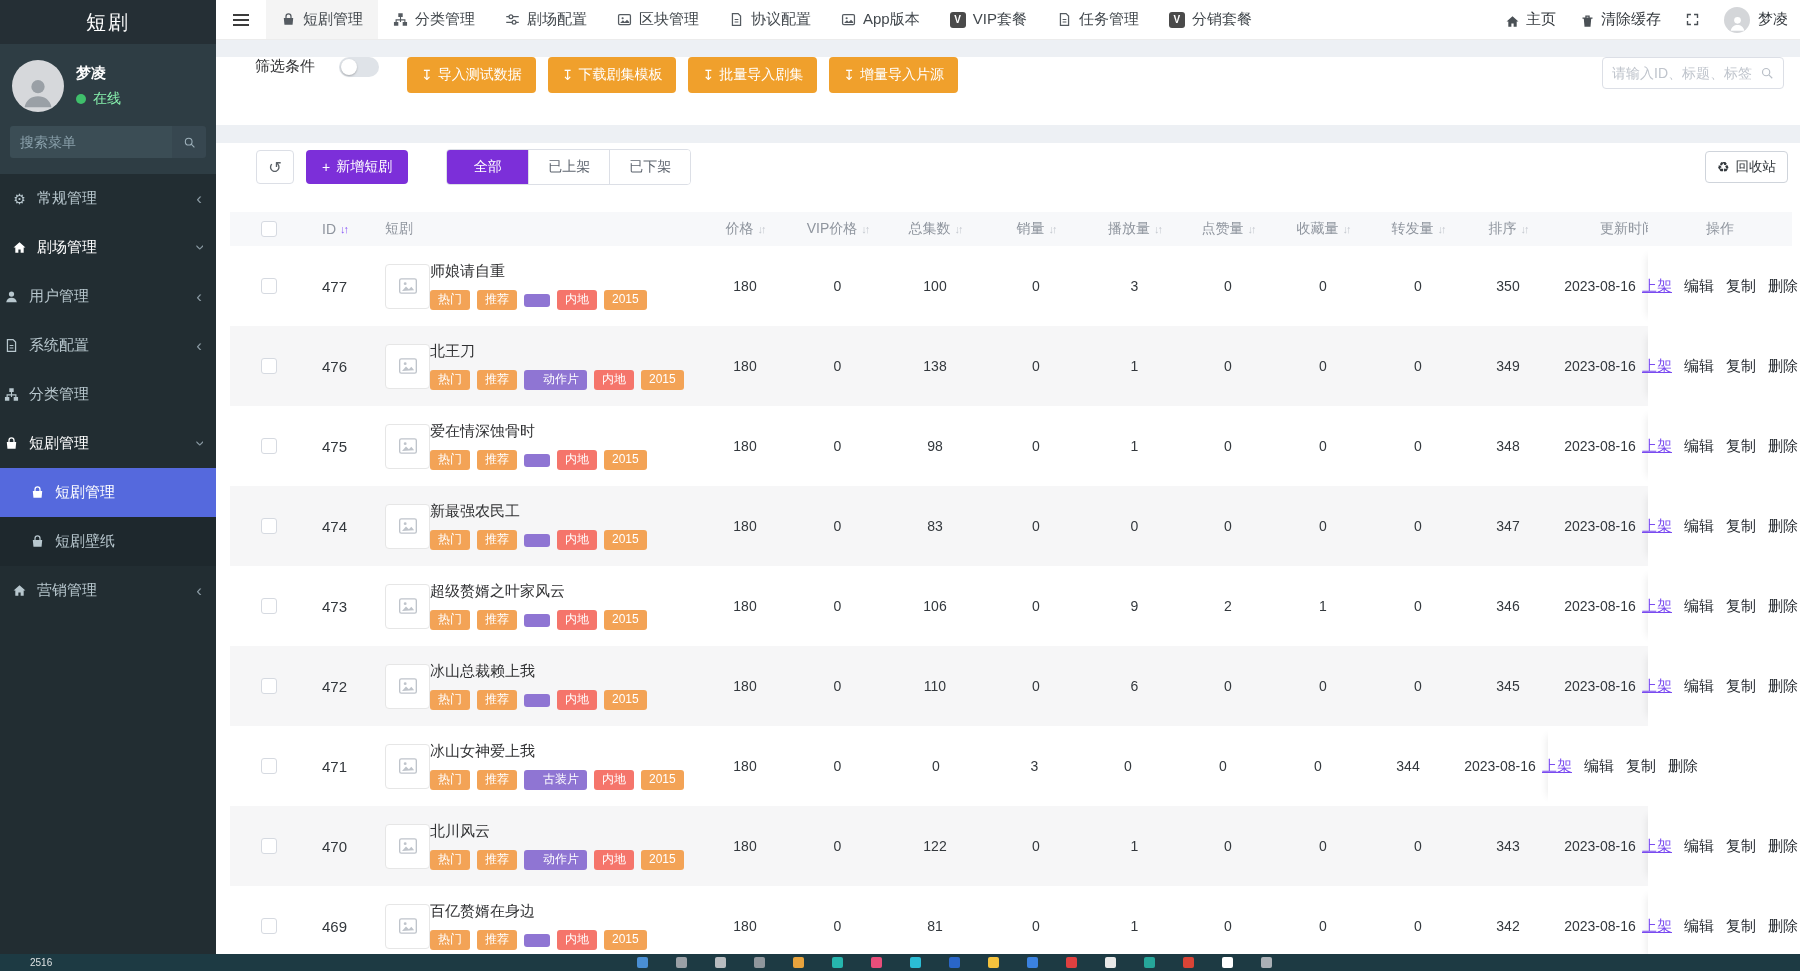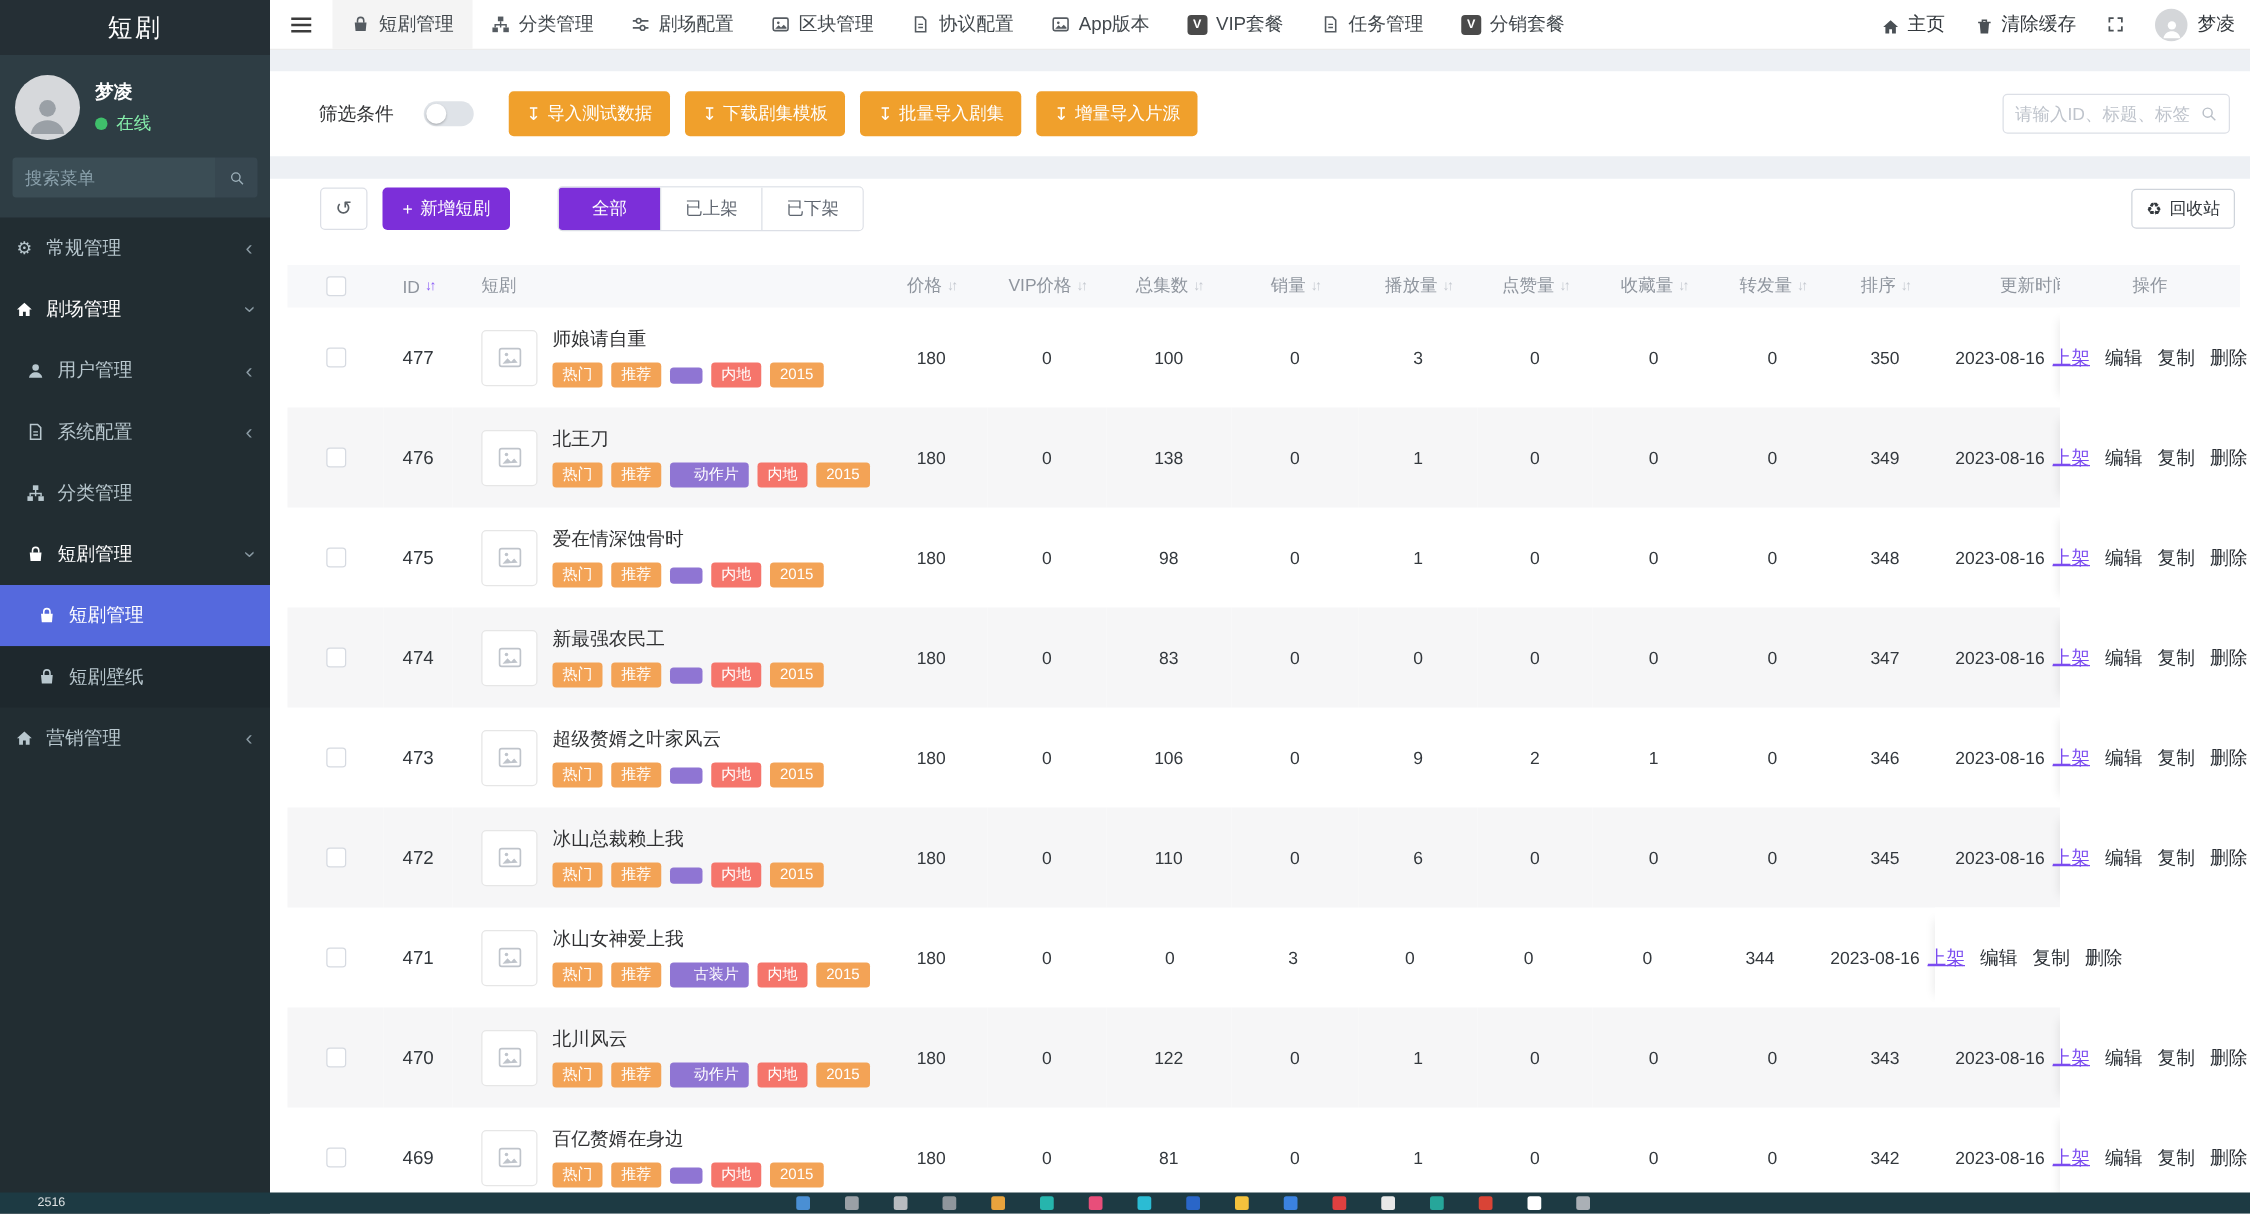--- a/index.html
+++ b/index.html
@@ -19,21 +19,21 @@
   .dot { width:10px; height:10px; border-radius:50%; background:#3fbf6b; display:inline-block; }
   .side-search { display:flex; }
   .side-search input { flex:1; background:#3b4d55; border:none; outline:none; color:#e8edf0; font-size:14px; padding:8px 10px; border-radius:3px 0 0 3px; width:100px; font-family:inherit; }
   .side-search input::placeholder { color:#8aa0ab; }
   .side-search .s-btn { background:#374750; border-radius:0 3px 3px 0; width:34px; display:flex; align-items:center; justify-content:center; color:#9db0ba; cursor:pointer; }
   .menu { flex:1; }
   .mi { height:49px; display:flex; align-items:center; padding:0 14px 0 10px; font-size:15px; color:#b8c7ce; cursor:pointer; }
   .mi .ic { width:19px; display:flex; justify-content:center; margin-right:8px; font-size:14px; }
   .mi .ic svg { width:15px; height:15px; }
   .mi.trail { color:#fff; }
-  .mi.lvl2 { padding-left:19px; }
+  .mi.lvl2 { padding-left:2px; }
   .mi.lvl3 { padding-left:28px; background:#1e282d; }
   .mi.active { background:#5569dd; color:#fff; }
   .chev { margin-left:auto; font-size:17px; color:#8a9aa3; line-height:1; }
   .chev.down { transform:rotate(-90deg); }
 
   
   .main { flex:1; display:flex; flex-direction:column; overflow:hidden; }
 
   
   .navbar { height:40px; background:#fff; border-bottom:1px solid #ececec; display:flex; align-items:stretch; flex-shrink:0; }
@@ -46,21 +46,21 @@
   .ntab svg { width:15px; height:15px; color:#555b61; }
   .vbadge { width:16px; height:16px; background:#4a4a4a; border-radius:3px; color:#fff; font-size:10px; font-weight:bold; display:flex; align-items:center; justify-content:center; }
   .nav-right { margin-left:auto; display:flex; align-items:center; gap:24px; padding-right:12px; }
   .nav-link { display:flex; align-items:flex-end; gap:6px; font-size:15px; color:#33383d; cursor:pointer; white-space:nowrap; }
   .nav-link svg { width:15px; height:15px; color:#4a5055; }
   .avatar-sm { width:26px; height:26px; border-radius:50%; background:#d4d6d9; color:#fff; display:flex; align-items:end; justify-content:center; overflow:hidden; cursor:pointer; }
   .avatar-sm svg { width:19px; height:19px; }
   .nav-user { display:flex; align-items:center; gap:8px; }
 
   
-  .filter-card { background:#fff; margin-top:17px; height:68px; display:flex; align-items:center; padding:0 16px 0 39px; flex-shrink:0; }
+  .filter-card { background:#fff; margin-top:17px; height:68px; display:flex; align-items:flex-start; padding:0 16px 0 39px; flex-shrink:0; }
   .f-label { font-size:15px; color:#303133; }
   .toggle { width:40px; height:20px; border-radius:10px; background:#dfe3e8; position:relative; margin-left:24px; cursor:pointer; }
   .toggle .knob { position:absolute; width:16px; height:16px; border-radius:50%; background:#fff; top:2px; left:2px; box-shadow:0 1px 2px rgba(0,0,0,.25); }
   .f-btns { display:flex; gap:12px; margin-left:28px; }
   .btn-orange { background:#f0a02c; color:#fff; height:36px; padding:0 14px; border-radius:4px; font-size:14px; display:flex; align-items:center; gap:5px; cursor:pointer; white-space:nowrap; }
   .btn-orange .dl { font-size:14px; }
   .f-search { margin-left:auto; display:flex; align-items:center; border:1px solid #dcdfe6; border-radius:4px; height:32px; width:182px; padding:0 9px; background:#fff; }
   .f-search input { border:none; outline:none; flex:1; font-size:14px; color:#333; width:60px; font-family:inherit; }
   .f-search input::placeholder { color:#bfc4cc; }
   .f-search svg { width:14px; height:14px; color:#b9bfc7; flex-shrink:0; }
@@ -93,21 +93,21 @@
   .th { display:flex; align-items:center; justify-content:center; gap:4px; white-space:nowrap; }
   .th.left { justify-content:flex-start; padding-left:23px; }
   .th.clip { justify-content:flex-start; padding-left:48px; overflow:hidden; }
   .sort { font-size:11px; letter-spacing:-2px; color:#c4c8cf; }
   .sort.on { color:#8b5cf6; }
   .checkbox { width:16px; height:16px; border:1px solid #d6dae1; border-radius:3px; background:#fff; display:inline-block; cursor:pointer; }
   .idtxt { font-size:15px; color:#33383d; }
   .numtxt { font-size:14px; color:#33383d; }
   .thumb { width:45px; height:45px; border:1px solid #e6e6e6; border-radius:4px; margin-left:23px; display:flex; align-items:center; justify-content:center; color:#bfc4cb; flex-shrink:0; background:#fff; }
   .thumb svg { width:20px; height:20px; }
-  .dinfo { margin-left:12px; }
+  .dinfo { }
   .dtitle { font-size:15px; color:#303133; margin-bottom:9px; }
   .dtags { display:flex; align-items:center; }
   .tag { font-size:12px; color:#fff; padding:3px 8px; border-radius:3px; margin-right:7px; line-height:1.1; white-space:nowrap; }
   .tag-orange { background:#f3a356; }
   .tag-red { background:#f5756b; }
   .tag-purple { background:#8f75d3;padding-left:19px; }
   .tag-blob { width:26px; height:13px; padding:0; }
   .action-link { font-size:15px; color:#2b3036; margin:0 6px; cursor:pointer; text-decoration:none; white-space:nowrap; }
   .action-link.primary { color:#7a4bf0; text-decoration:underline; }
 

